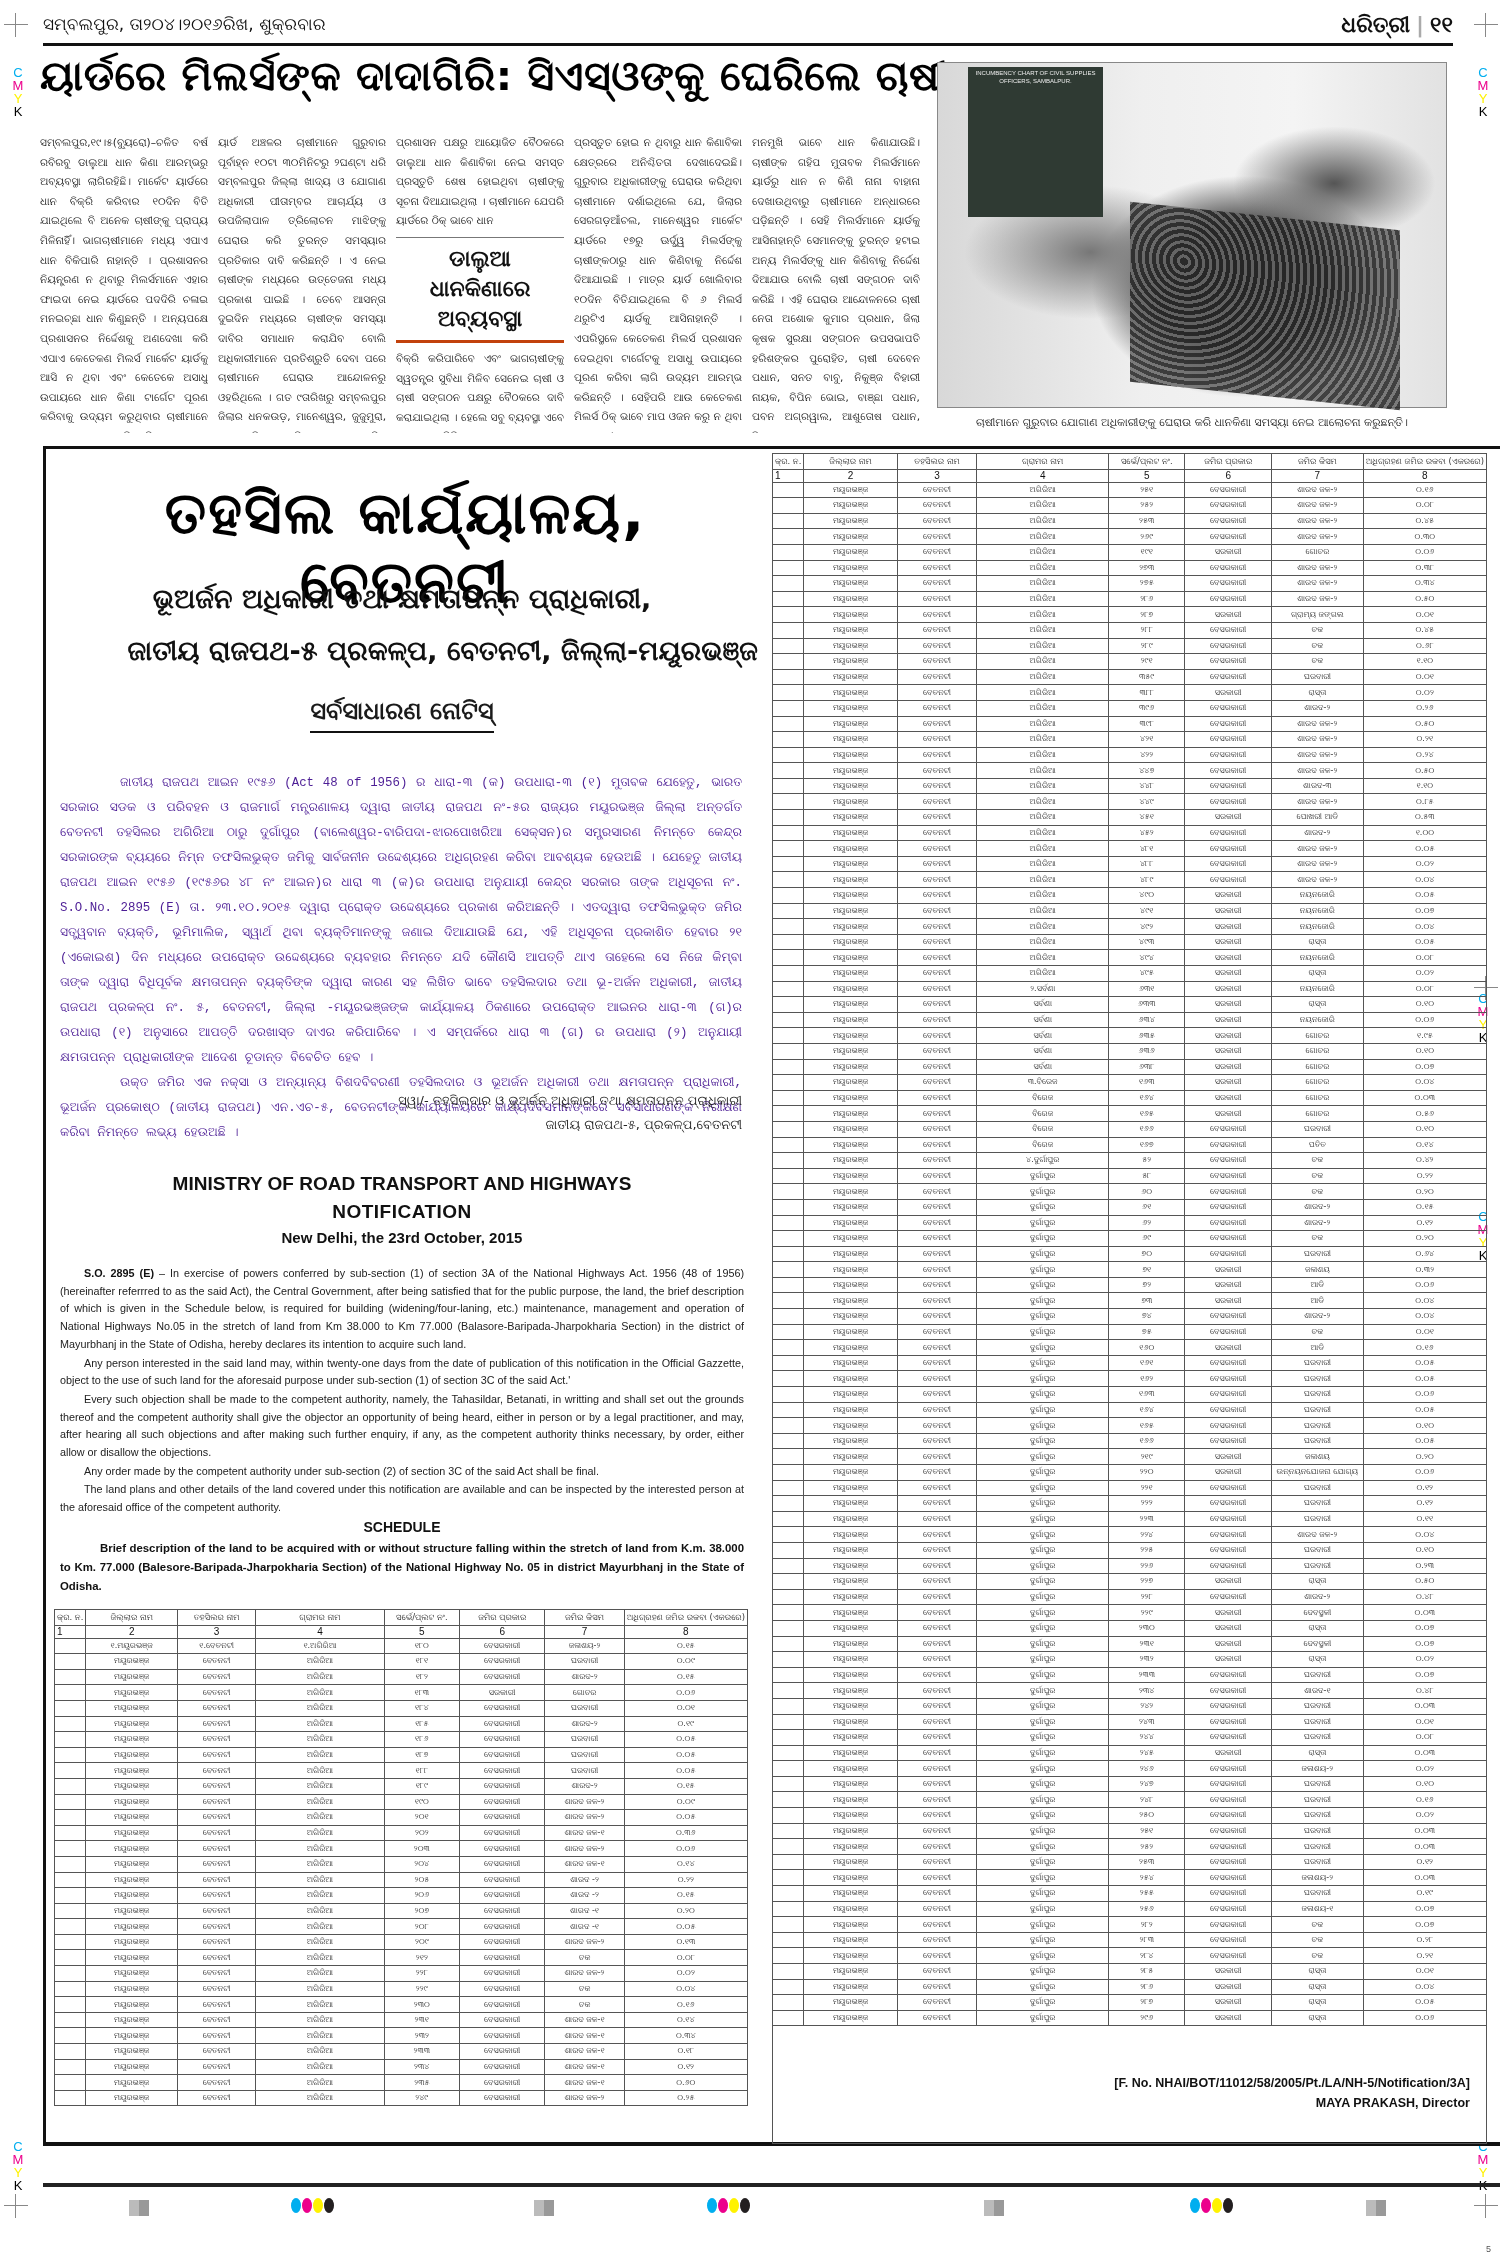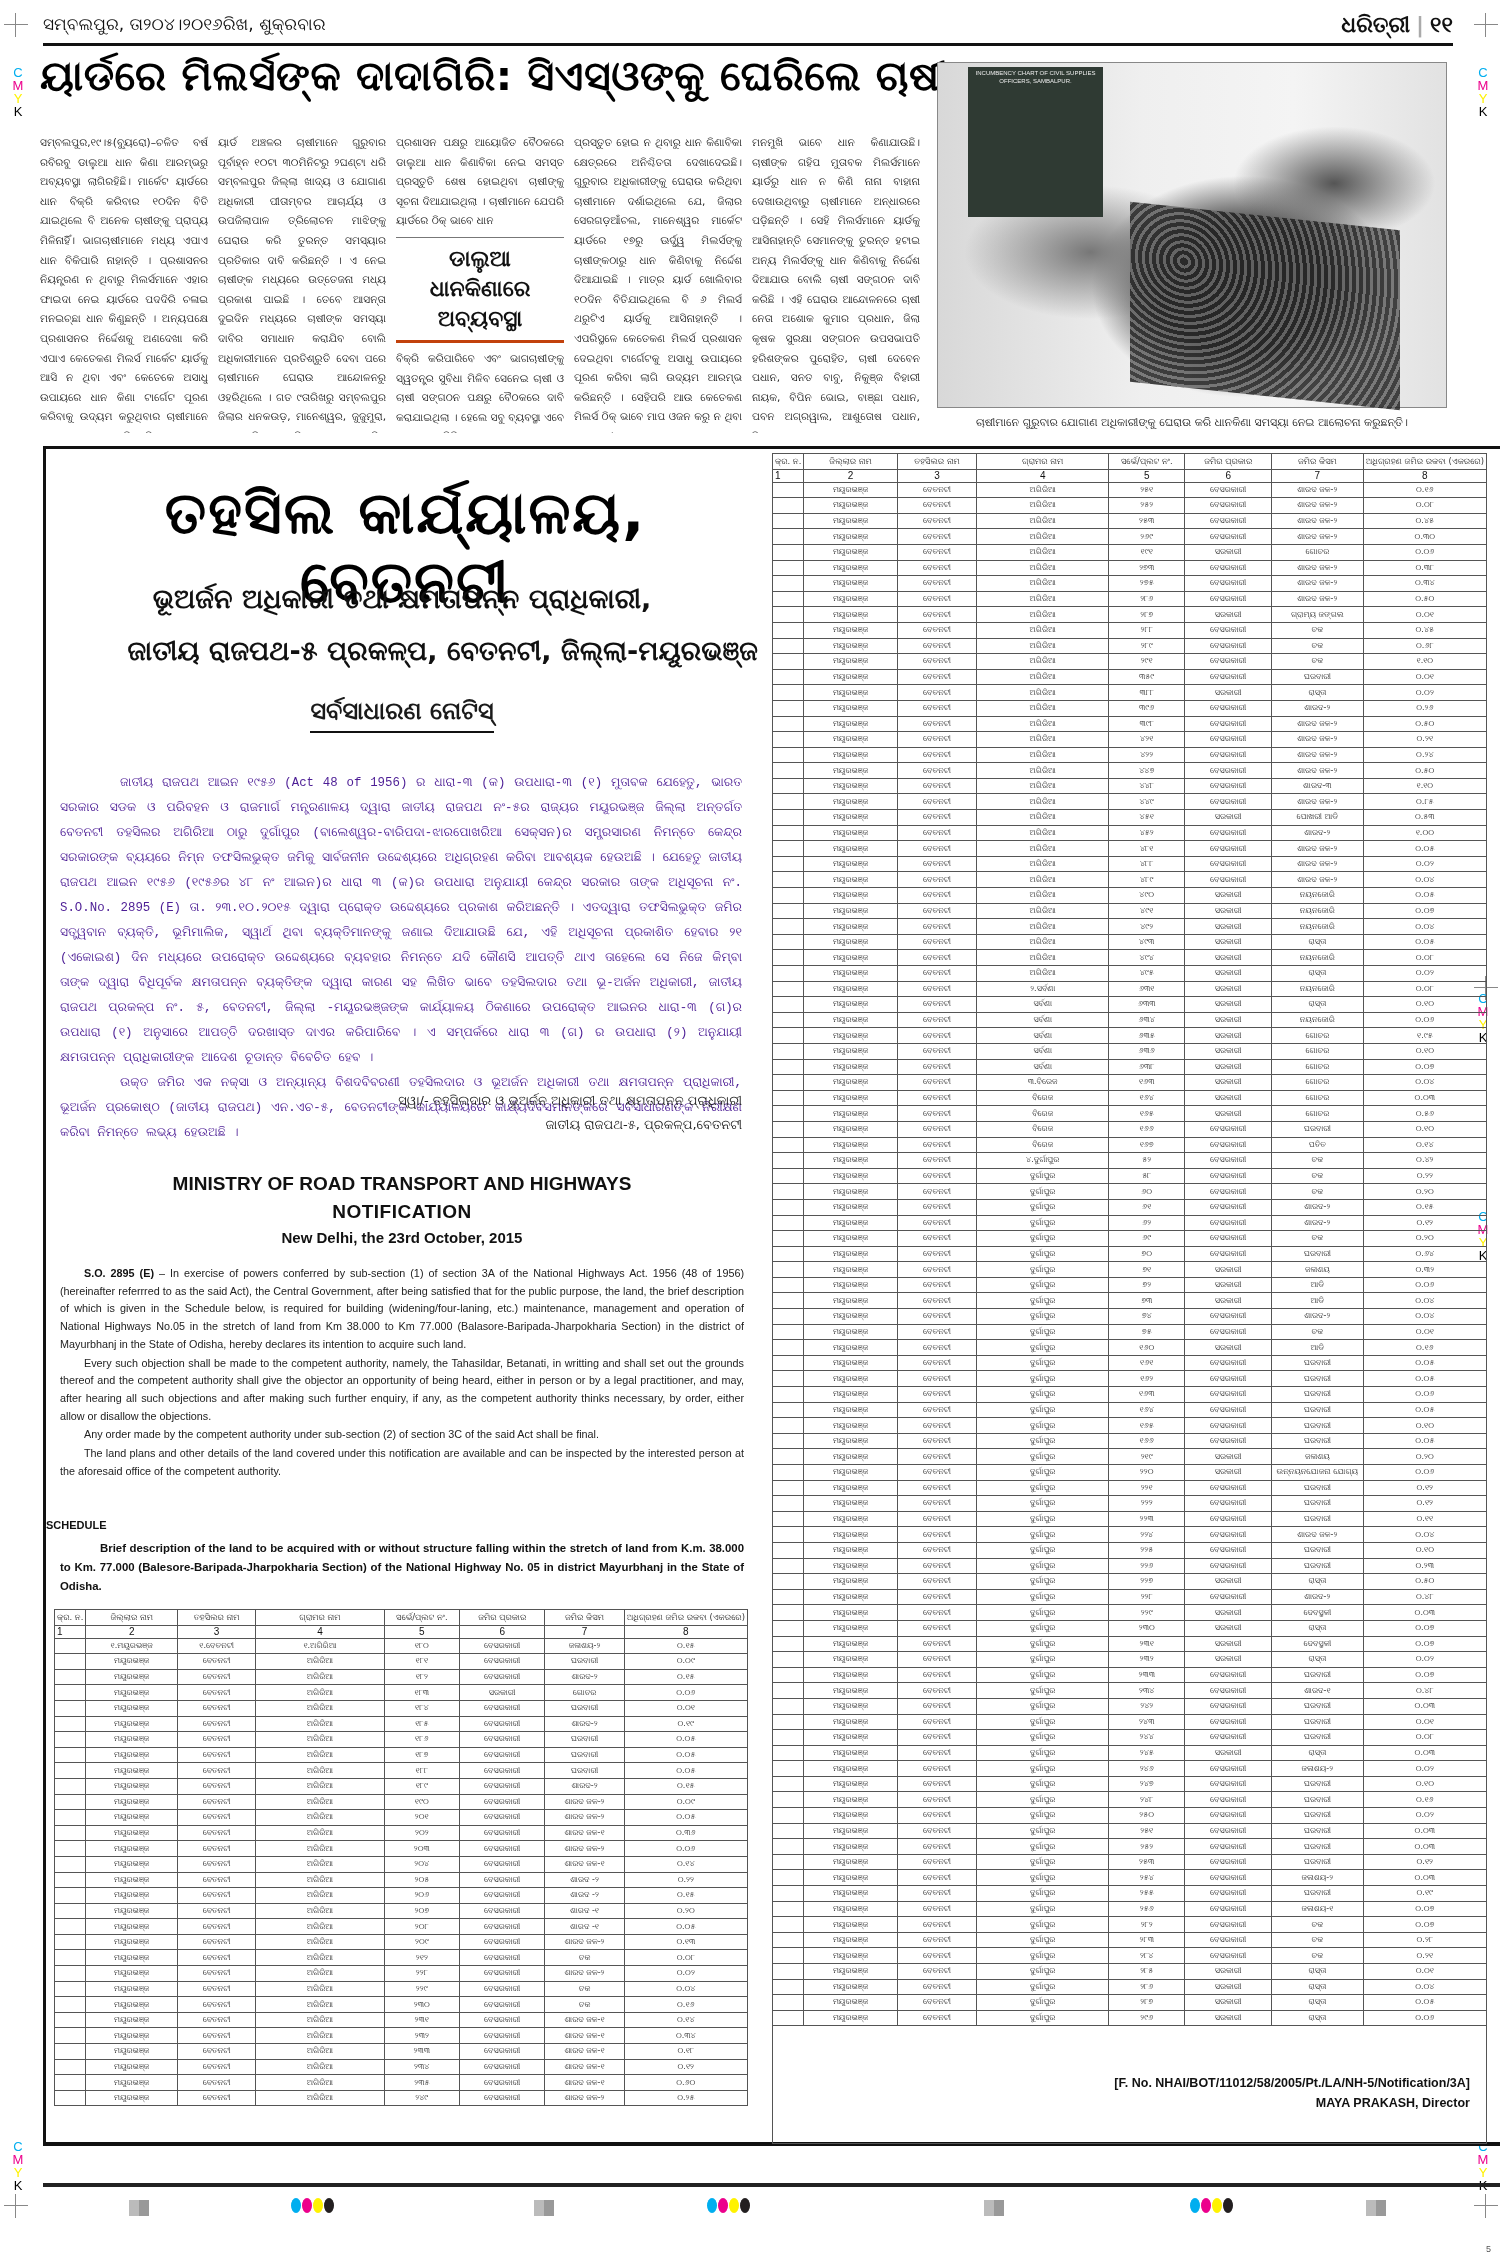--- a/index.html
+++ b/index.html
@@ -50,21 +50,21 @@
   .ad-odia-body { position: absolute; left: 14px; top: 322px; width: 682px; font-size: 12.4px; line-height: 25px; text-align: justify; color: #4c1d95; font-family: Liberation Mono, monospace; }
   .ad-odia-body p { text-indent: 60px; }
   .sign { position: absolute; left: 14px; width: 682px; text-align: right; font-size: 13px; color: #222; }
 
   .min-title { position: absolute; left: 0; top: 724px; width: 712px; text-align: center; font-family: "Liberation Sans", sans-serif; font-size: 19px; font-weight: bold; color: #111; }
   .notif-title { position: absolute; left: 0; top: 752px; width: 712px; text-align: center; font-family: "Liberation Sans", sans-serif; font-size: 19px; font-weight: bold; color: #111; letter-spacing: 0.5px; }
   .notif-date { position: absolute; left: 0; top: 780px; width: 712px; text-align: center; font-family: "Liberation Sans", sans-serif; font-size: 15px; font-weight: bold; color: #111; }
   .eng-body { position: absolute; left: 14px; top: 816px; width: 684px; font-family: "Liberation Sans", sans-serif; font-size: 10.8px; line-height: 17.7px; text-align: justify; color: #222; }
   .eng-body p { text-indent: 24px; margin-bottom: 1px; }
   .eng-body b { color: #111; }
-  .sched-title { position: absolute; left: 0; top: 1070px; width: 712px; font-family: "Liberation Sans", sans-serif; font-size: 11px; font-weight: bold; color: #111; }
+  .sched-title { position: absolute; left: 0; top: 1070px; width: 712px; text-align: center; font-family: "Liberation Sans", sans-serif; font-size: 14px; font-weight: bold; color: #111; }
   .sched-desc { position: absolute; left: 14px; top: 1090px; width: 684px; font-family: "Liberation Sans", sans-serif; font-size: 11.4px; line-height: 19px; text-align: justify; font-weight: bold; color: #111; text-indent: 40px; }
 
   
   table.land { position: absolute; border-collapse: collapse; font-size: 8px; color: #333; }
   table.land th, table.land td { border: 1px solid #555; text-align: center; height: 15.6px; padding: 0 2px; font-weight: normal; white-space: nowrap; }
   table.land th { font-size: 8.4px; line-height: 11px; vertical-align: top; padding-top: 2px; }
   table.land tr.num td { font-family: "Liberation Sans", sans-serif; font-size: 10px; height: 13px; color: #111; }
   table.land td.c1 { text-align: left; }
   .t1 { left: 8px; top: 1160px; width: 694px; }
   .t2 { left: 726px; top: 4px; width: 715px; }
@@ -165,20 +165,21 @@
     </div>
     <div class="sign" style="top:644px;">ସ୍ୱା/- ତହସିଲଦାର ଓ ଭୂଅର୍ଜନ ଅଧିକାରୀ ତଥା କ୍ଷମତାପନ୍ନ ପ୍ରାଧିକାରୀ</div>
     <div class="sign" style="top:668px;">ଜାତୀୟ ରାଜପଥ-୫, ପ୍ରକଳ୍ପ,ବେତନଟୀ</div>
 
     <div class="min-title">MINISTRY OF ROAD TRANSPORT AND HIGHWAYS</div>
     <div class="notif-title">NOTIFICATION</div>
     <div class="notif-date">New Delhi, the 23rd October, 2015</div>
 
     <div class="eng-body">
       <p><b>S.O. 2895 (E)</b><span> – In exercise of powers conferred by sub-section (1) of section 3A of the National Highways Act. 1956 (48 of 1956) (hereinafter referrred to as the said Act), the Central Government, after being satisfied that for the public purpose, the land, the brief description of which is given in the Schedule below, is required for building (widening/four-laning, etc.) maintenance, management and operation of National Highways No.05 in the stretch of land from Km 38.000 to Km 77.000 (Balasore-Baripada-Jharpokharia Section) in the district of Mayurbhanj in the State of Odisha, hereby declares its intention to acquire such land.</span></p>
+      <p>Any person interested in the said land may, within twenty-one days from the date of publication of this notification in the Official Gazzette, object to the use of such land for the aforesaid purpose under sub-section (1) of section 3C of the said Act.'</p>
       <p>Every such objection shall be made to the competent authority, namely, the Tahasildar, Betanati, in writting and shall set out the grounds thereof and the competent authority shall give the objector an opportunity of being heard, either in person or by a legal practitioner, and may, after hearing  all such objections and after making such further enquiry, if any, as the competent authority thinks necessary, by order, either allow or disallow the objections.</p>
       <p>Any order made by the competent authority under sub-section (2) of section 3C of the said Act shall be final.</p>
       <p>The land plans and other details of the land covered under this notification are available and can be inspected by the interested person at the aforesaid office of the competent authority.</p>
     </div>
 
     <div class="sched-title">SCHEDULE</div>
     <div class="sched-desc">Brief description of the land to be acquired with or without structure falling within the stretch of land from K.m. 38.000 to Km. 77.000 (Balesore-Baripada-Jharpokharia Section) of the National Highway No. 05 in district Mayurbhanj in the State of Odisha.</div>
 
     <table class="land t1">
       <colgroup>

